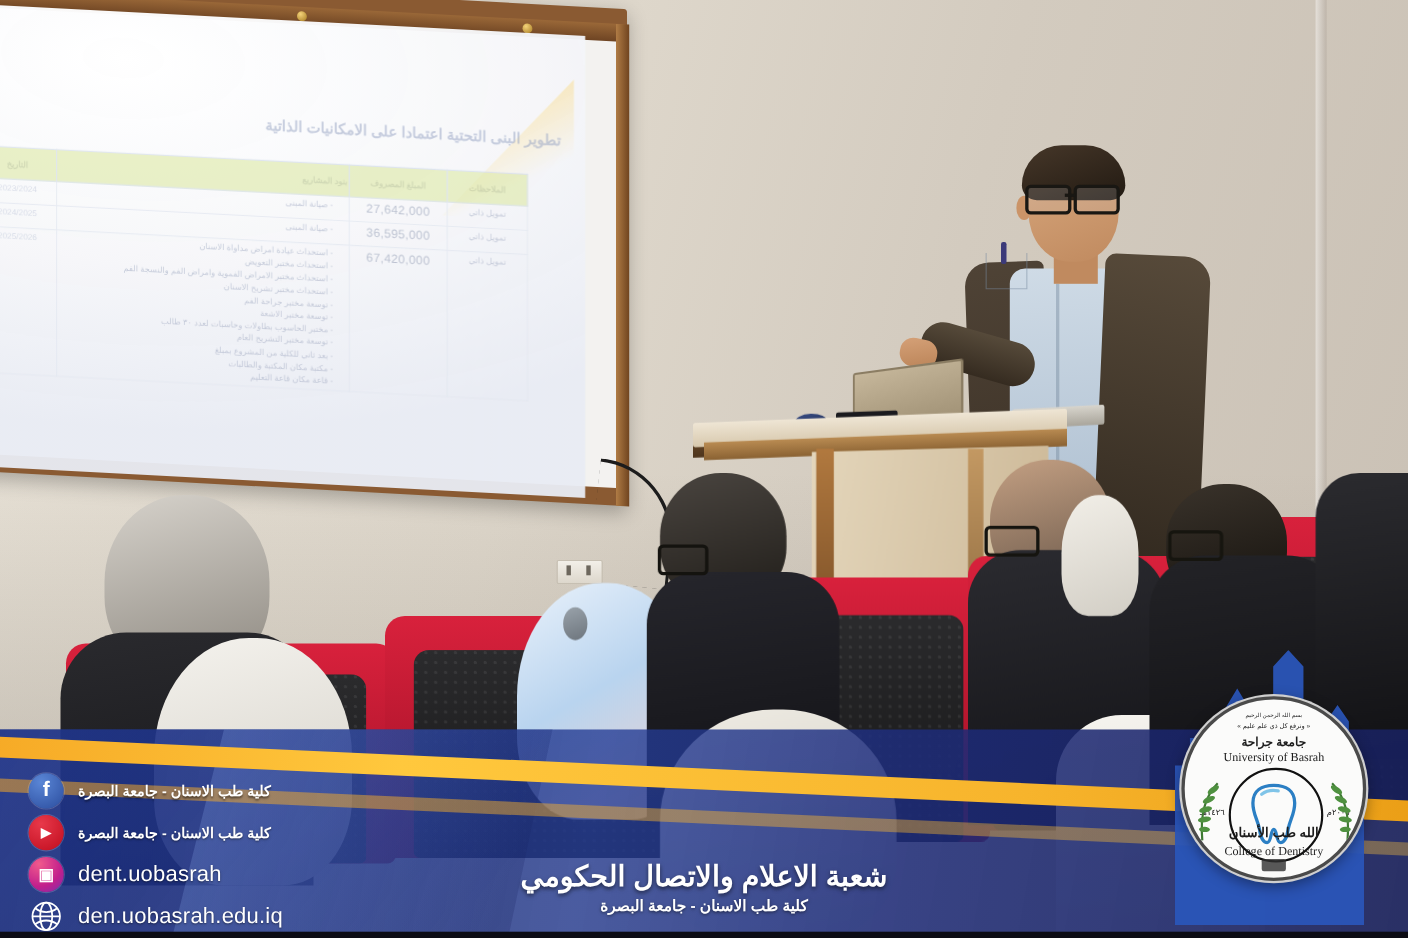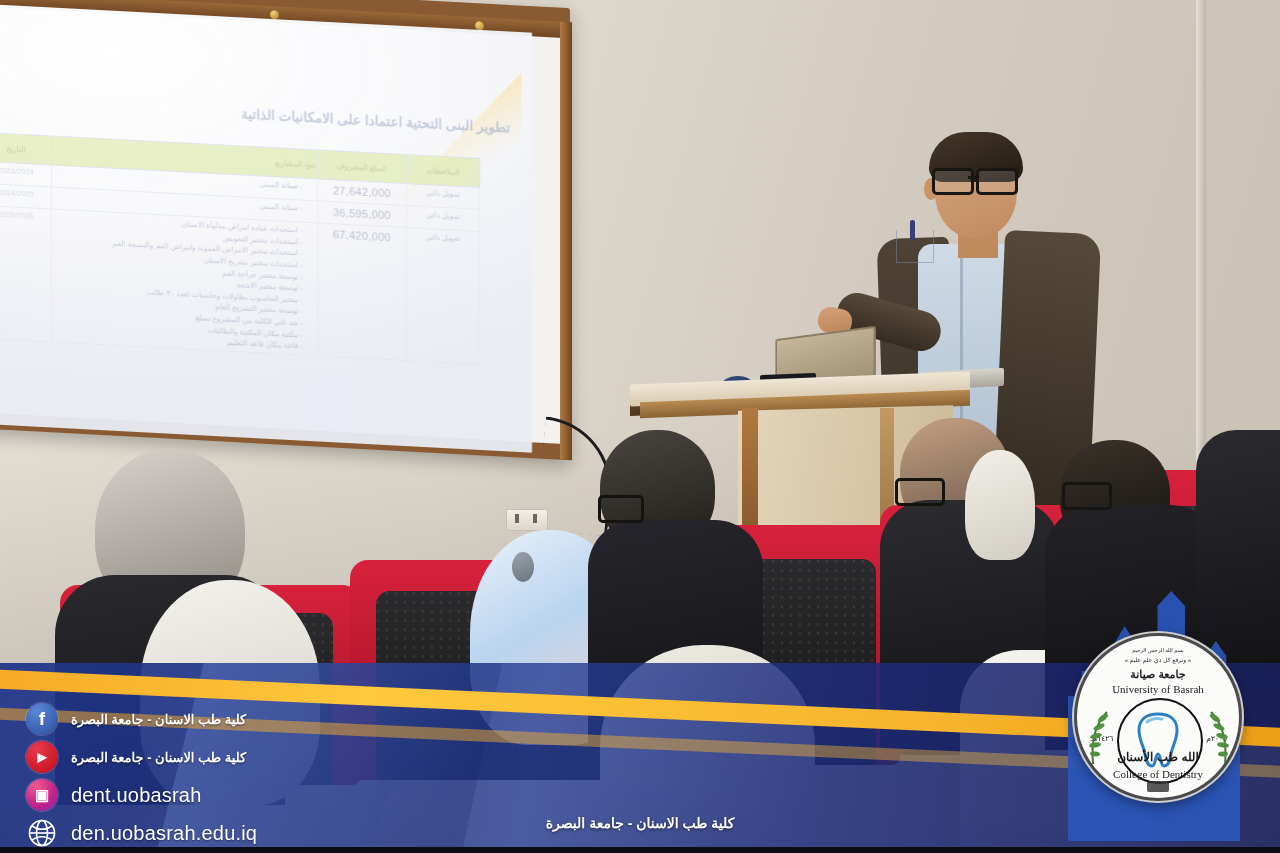--- a/index.html
+++ b/index.html
@@ -547,30 +547,31 @@
             <path d="M4 6.2 A13 13 0 0 0 20 6.2"></path>
             <path d="M4 17.8 A13 13 0 0 1 20 17.8"></path>
           </svg>
         </span>
         <span class="slabel lat">den.uobasrah.edu.iq</span>
       </div>
 
     </div>
 
     <div class="center-title">
+      <div class="t1">شعبة الاعلام والاتصال الحكومي</div>
       <div class="t2">كلية طب الاسنان - جامعة البصرة</div>
     </div>
   </div>
 
   <div class="logo-wrap">
     <div class="logo-arch"></div>
     <div class="logo-circle">
       <div class="lg-ar-top">بسم الله الرحمن الرحيم</div>
       <div class="lg-ar-top2">« ونرفع كل ذي علم عليم »</div>
-      <div class="lg-ar-univ">جامعة صيانة</div>
+      <div class="lg-ar-univ">جامعة جراحة</div>
       <div class="lg-en-univ">University of Basrah</div>
 
       <div class="lg-inner-ring"></div>
 
       <svg class="tooth" viewBox="0 0 54 58">
         <path d="M27 4 C16 4 8 9 8 20 C8 30 12 34 14 44 C15 52 18 56 21 56 C25 56 24 44 27 44 C30 44 29 56 33 56 C36 56 39 52 40 44 C42 34 46 30 46 20 C46 9 38 4 27 4 Z" fill="none" stroke="#2b7fc4" stroke-width="3"></path>
         <path d="M16 12 C20 9 26 8 31 9" fill="none" stroke="#7fc4e8" stroke-width="3" stroke-linecap="round"></path>
       </svg>
 
       <div class="lg-year-l">١٤٢٦هـ</div>

